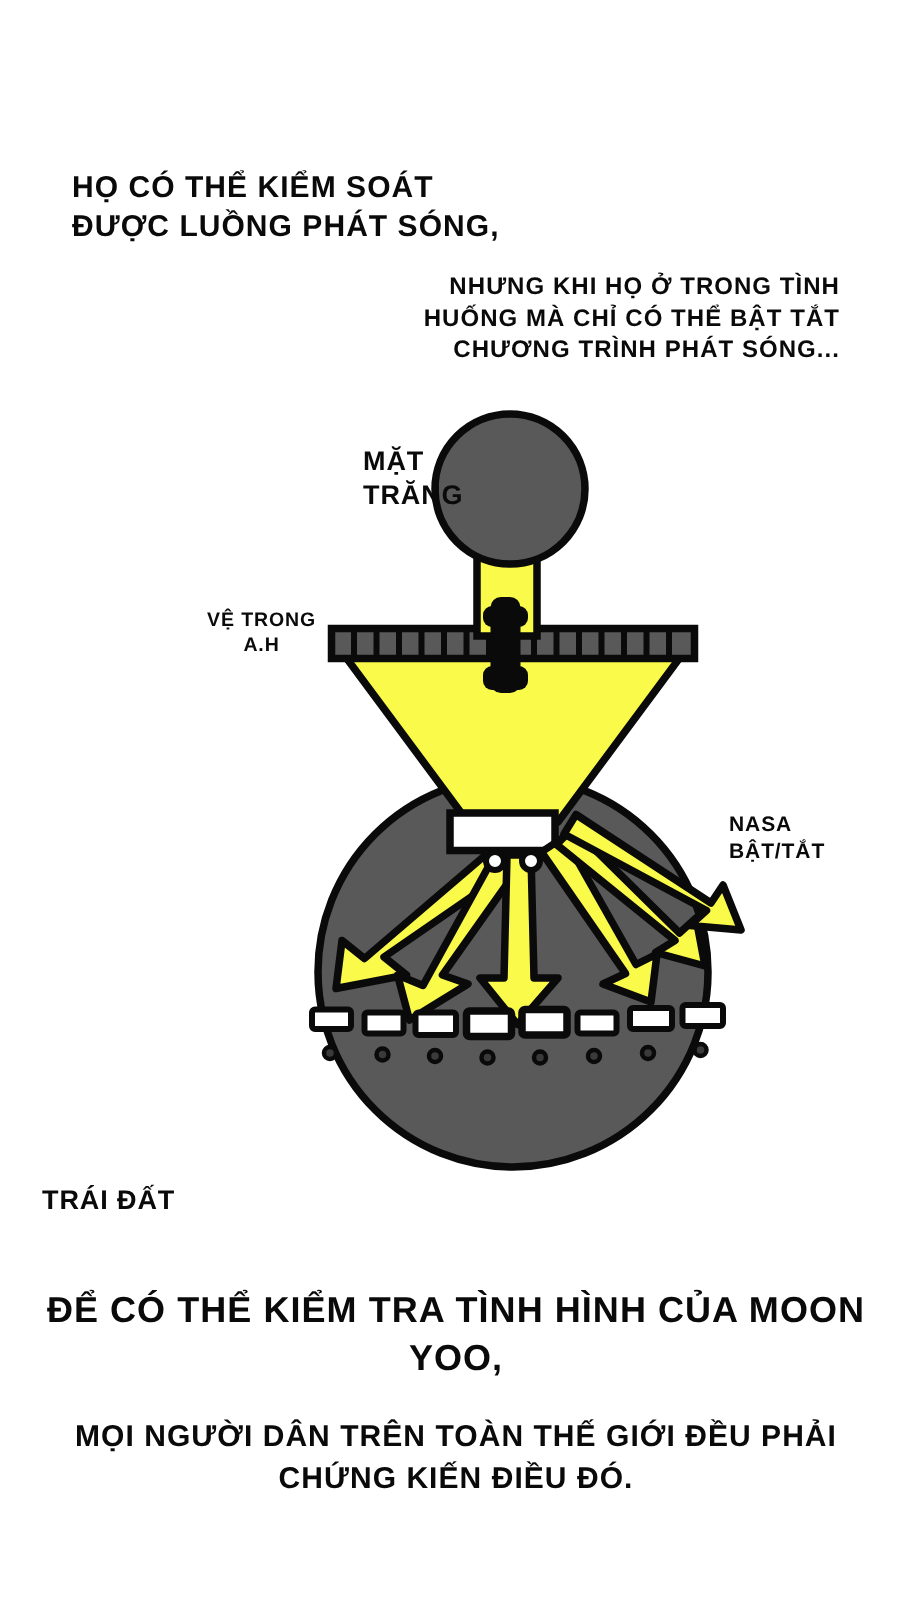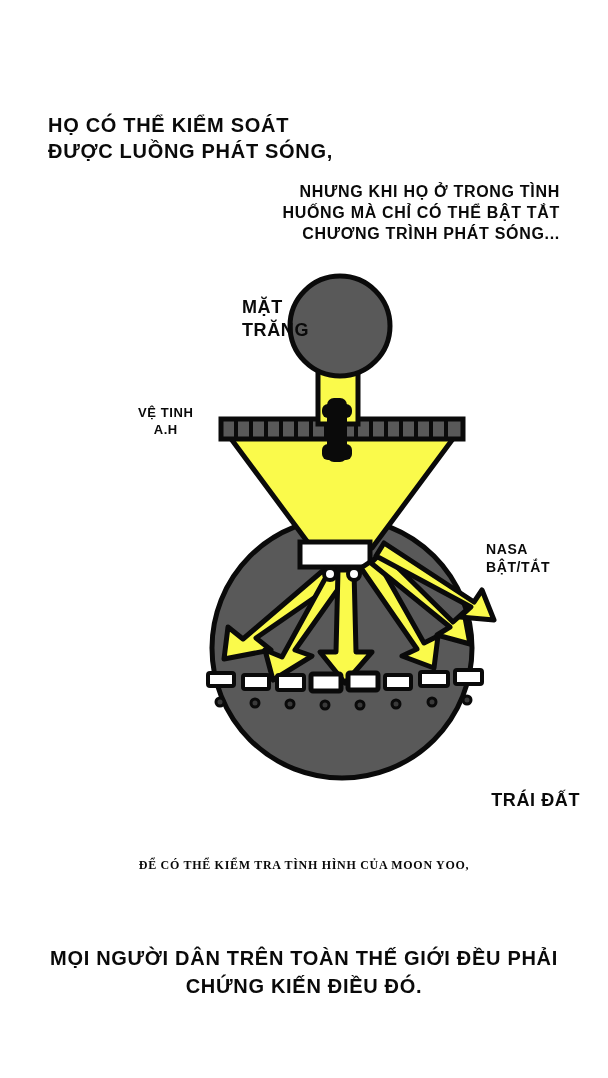--- a/index.html
+++ b/index.html
@@ -44,23 +44,22 @@
     top: 181px;
     font-size: 16px;
     text-align: right;
     margin-left: 40px;
   }
 
   #caption-bottom-1 {
     left: 0;
     right: 0;
     top: 858px;
-    font-size: 12px;
+    font-size: 24px;
     text-align: center;
-    font-family: Liberation Serif, serif;
   }
 
   #caption-bottom-2 {
     left: 0;
     right: 0;
     top: 925px;
     font-size: 20px;
     text-align: center;
     line-height: 1.38;
     margin-top: 20px;
@@ -100,21 +99,21 @@
     font-size: 14px;
     text-align: left;
     line-height: 1.3;
   }
 
   #label-earth {
     left: 0;
     right: 0;
     top: 789px;
     font-size: 18px;
-    text-align: right;
+    text-align: left;
   }
 
   
   #diagram-svg {
     position: absolute;
     left: 0;
     top: 0;
     width: 608px;
     height: 1078px;
     pointer-events: none;
@@ -203,21 +202,21 @@
       <circle cx="332" cy="705" r="4"></circle>
       <circle cx="368" cy="704" r="4"></circle>
       <circle cx="404" cy="702" r="4"></circle>
       <circle cx="439" cy="700" r="4"></circle>
     </g>
   </svg>
 
   <div class="diagram-label" id="label-moon">MẶT
 TRĂNG</div>
 
-  <div class="diagram-label" id="label-satellite">VỆ TINH
+  <div class="diagram-label" id="label-satellite">VỆ TRONG
 A.H</div>
 
   <div class="diagram-label" id="label-nasa">NASA
 BẬT/TẮT</div>
 
   <div class="diagram-label" id="label-earth">TRÁI ĐẤT</div>
 
   <div class="caption" id="caption-bottom-1">ĐỂ CÓ THỂ KIỂM TRA TÌNH HÌNH CỦA MOON YOO,</div>
 
   <div class="caption" id="caption-bottom-2">MỌI NGƯỜI DÂN TRÊN TOÀN THẾ GIỚI ĐỀU PHẢI

